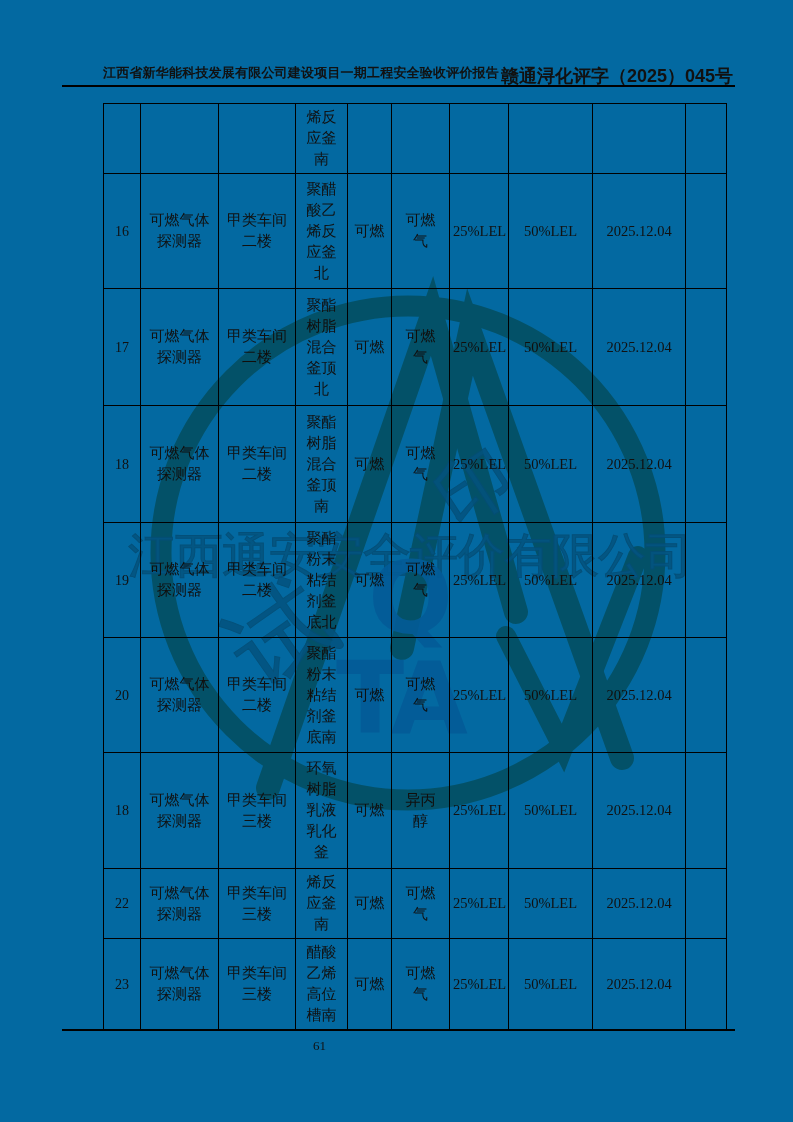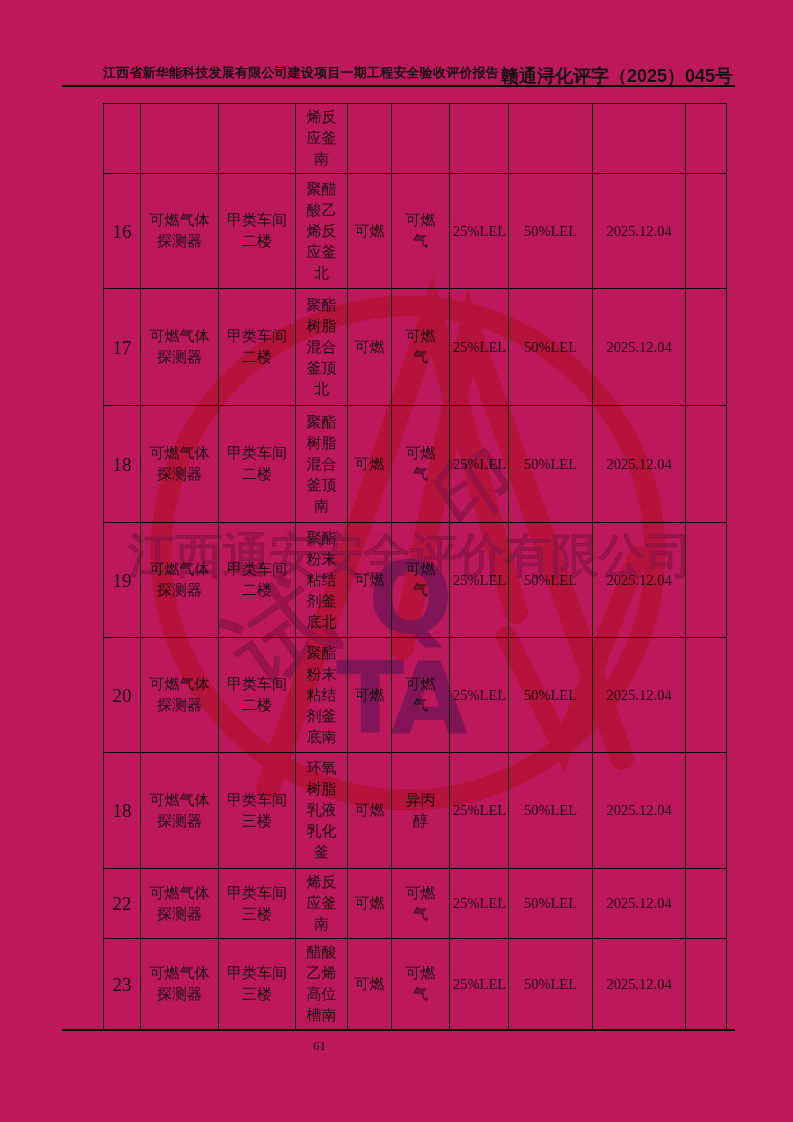--- a/index.html
+++ b/index.html
@@ -1,21 +1,21 @@
 <!DOCTYPE html>
 <html><head>
 <meta charset="utf-8">
 <style>
   * { margin: 0; padding: 0; box-sizing: border-box; }
   html,body { background: #888; }
   .page {
     position: relative;
     width: 793px; height: 1122px;
     margin: 0 auto;
-    background: #be185d;
+    background: #0369a1;
     overflow: hidden;
     font-family: "Liberation Serif", "DejaVu Serif", serif;
     color: #111;
   }
   
   .hdr-left {
     position: absolute; left: 103px; top: 64px;
     font-family: "Liberation Sans", "DejaVu Sans", sans-serif;
     font-size: 13px; font-weight: bold; letter-spacing: 0.2px;
     white-space: nowrap;
@@ -44,21 +44,21 @@
     line-height: 21px;
     padding: 2px 3px;
     word-break: break-all;
     font-family: "Liberation Serif", "DejaVu Serif", serif;
   }
   table.det td:nth-child(4) { padding: 3px 9px; }
   table.det td:nth-child(6) { padding: 3px 12px; }
   table.det td:nth-child(7),
   table.det td:nth-child(8),
   table.det td:nth-child(9) { white-space: nowrap; font-size: 14.5px; }
-  table.det td:nth-child(1) { font-size: 19px; }
+  table.det td:nth-child(1) { font-size: 14px; }
   tr.r0 { height: 62px; margin-top: 37px; }
   tr.r1 { height: 115px; }
   tr.r2 { height: 117px; }
   tr.r3 { height: 117px; }
   tr.r4 { height: 115px; }
   tr.r5 { height: 115px; }
   tr.r6 { height: 116px; }
   tr.r7 { height: 61px; }
   tr.r8 { height: 88px; }
   

